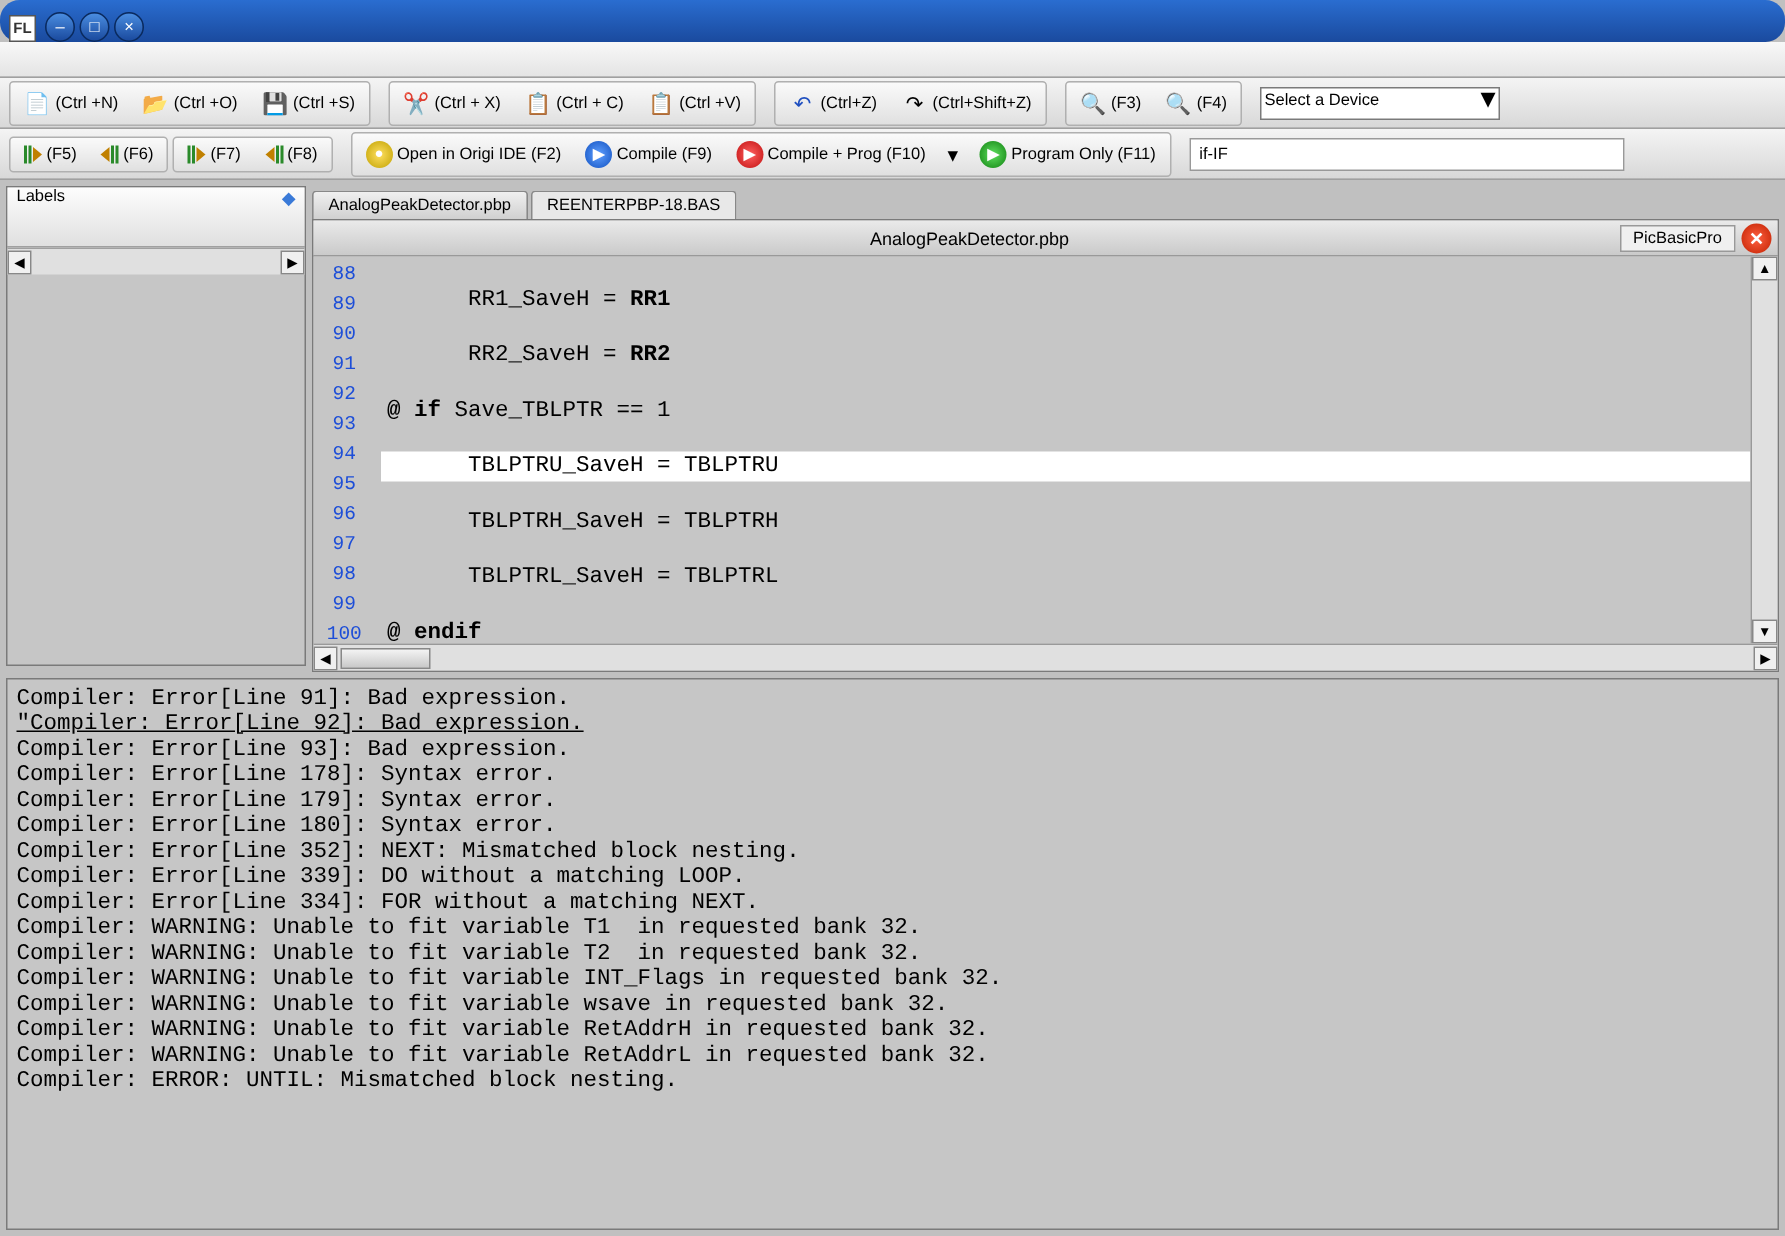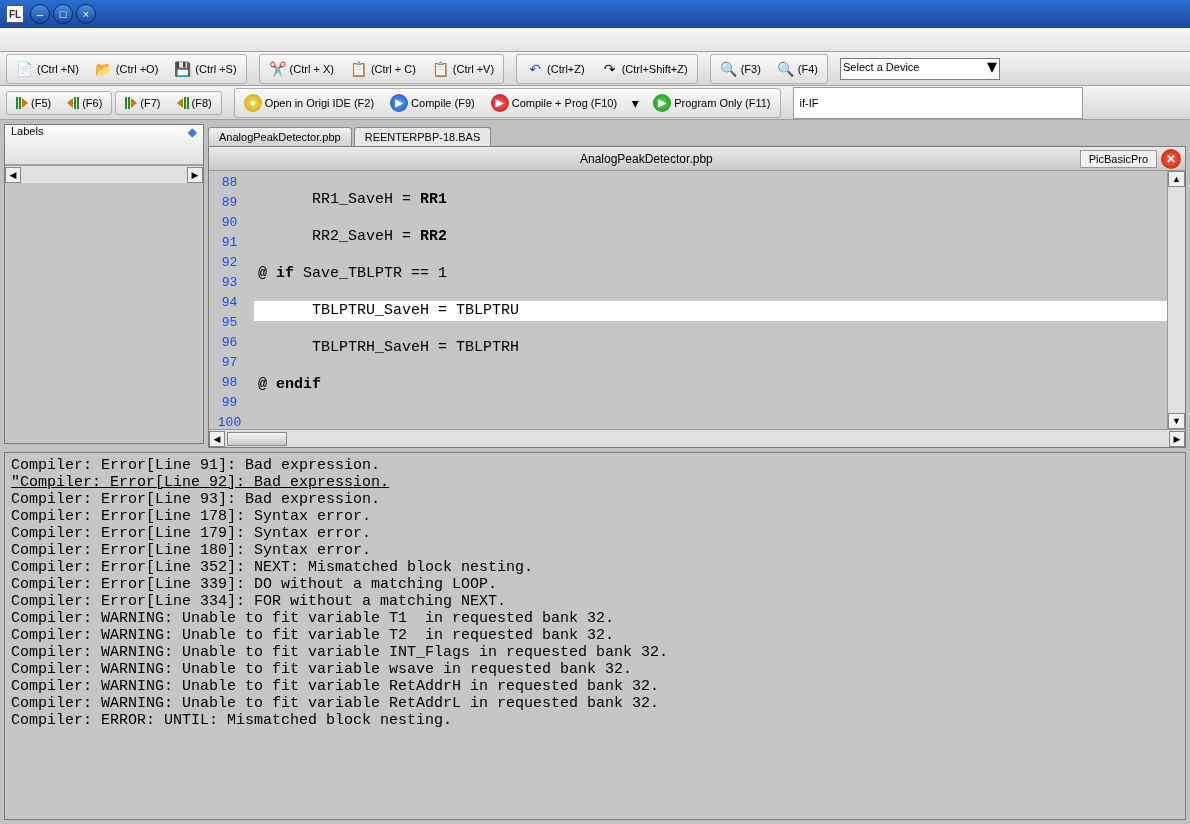--- a/index.html
+++ b/index.html
@@ -11,23 +11,24 @@
   height: 824px;
   overflow: hidden;
   display: flex;
   flex-direction: column;
 }
 .titlebar {
   height: 28px;
   background: linear-gradient(to bottom, #2a6dd0, #1a4a9e);
   color: #fff;
   display: flex;
-  align-items: center;
+  align-items: flex-end;
   padding: 0 6px;
   font-size: 12px;
+  border-radius: 13px;
 }
 .titlebar .icon {
   width: 18px; height:18px; background:#fff; color:#333; border:1px solid #555;
   display:flex;align-items:center;justify-content:center;font-weight:bold;font-size:10px;margin-right:6px;
 }
 .titlebar .title { flex:1; }
 .titlebar .winbtns { display:flex; gap:3px; }
 .titlebar .winbtn {
   width:20px;height:20px;border-radius:10px;background:linear-gradient(to bottom,#4a8de0,#1a4a9e);
   border:1px solid #0a2a5e;display:flex;align-items:center;justify-content:center;color:#fff;font-size:11px;cursor:pointer;
@@ -100,21 +101,21 @@
 .col-ye{color:#a08000;}
 .col-bl{color:#2050c0;}
 .circ{width:18px;height:18px;border-radius:9px;display:inline-flex;align-items:center;justify-content:center;color:#fff;font-size:10px;font-weight:bold;}
 .circ-ye{background:radial-gradient(circle,#ffe060,#c0a000);}
 .circ-bl{background:radial-gradient(circle,#60a0ff,#1050c0);}
 .circ-rd{background:radial-gradient(circle,#ff6060,#c01010);}
 .circ-gr{background:radial-gradient(circle,#60e060,#108010);}
 .stepicon{display:inline-flex;gap:1px;align-items:center;}
 .stepicon .bar{width:2px;height:12px;background:#2a8a2a;}
 .stepicon .arr{width:0;height:0;border-top:5px solid transparent;border-bottom:5px solid transparent;border-left:6px solid #c08000;}
-.iftxt{border:1px solid #999;background:#fff;padding:2px 6px;font-size:11px;width:290px;height:32px;display:flex;align-items:center;}
+.iftxt{border:1px solid #999;background:#fff;padding:2px 6px;font-size:11px;width:290px;height:22px;display:flex;align-items:center;}
 </style>
 </head>
 <body>
 
 <div class="titlebar">
   <div class="icon">FL</div>
   <div class="winbtns">
     <div class="winbtn">–</div>
     <div class="winbtn">□</div>
     <div class="winbtn">×</div>
@@ -289,20 +290,21 @@
           <div class="gline">98</div>
           <div class="gline">99</div>
           <div class="gline">100</div>
         </div>
         <div class="code">
 <div class="line"><span>      RR1_SaveH = </span><span class="kw">RR1</span></div>
 <div class="line"><span>      RR2_SaveH = </span><span class="kw">RR2</span></div>
 <div class="line"><span class="kw">@ </span><span class="kw">if</span><span> Save_TBLPTR == 1</span></div>
 <div class="line hl"><span>      TBLPTRU_SaveH = TBLPTRU</span></div>
 <div class="line"><span>      TBLPTRH_SaveH = TBLPTRH</span></div>
+<div class="line"><span>      TBLPTRL_SaveH = TBLPTRL</span></div>
 <div class="line"><span class="kw">@ </span><span class="kw">endif</span></div>
 
 
 
 
 
 
         </div>
         <div class="vscroll">
           <div class="arrow">▲</div>

